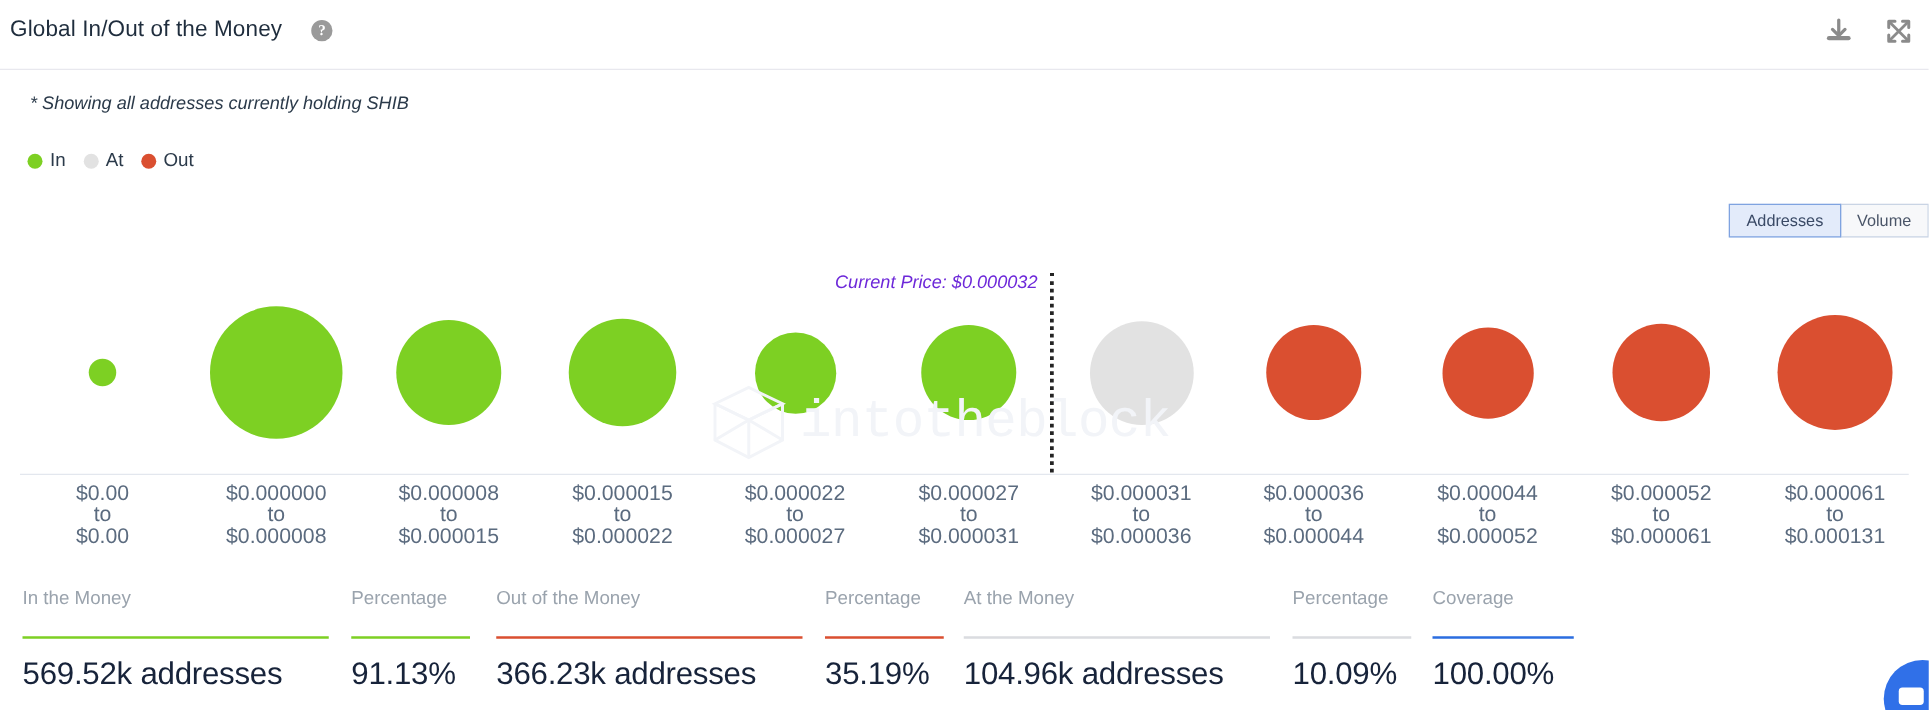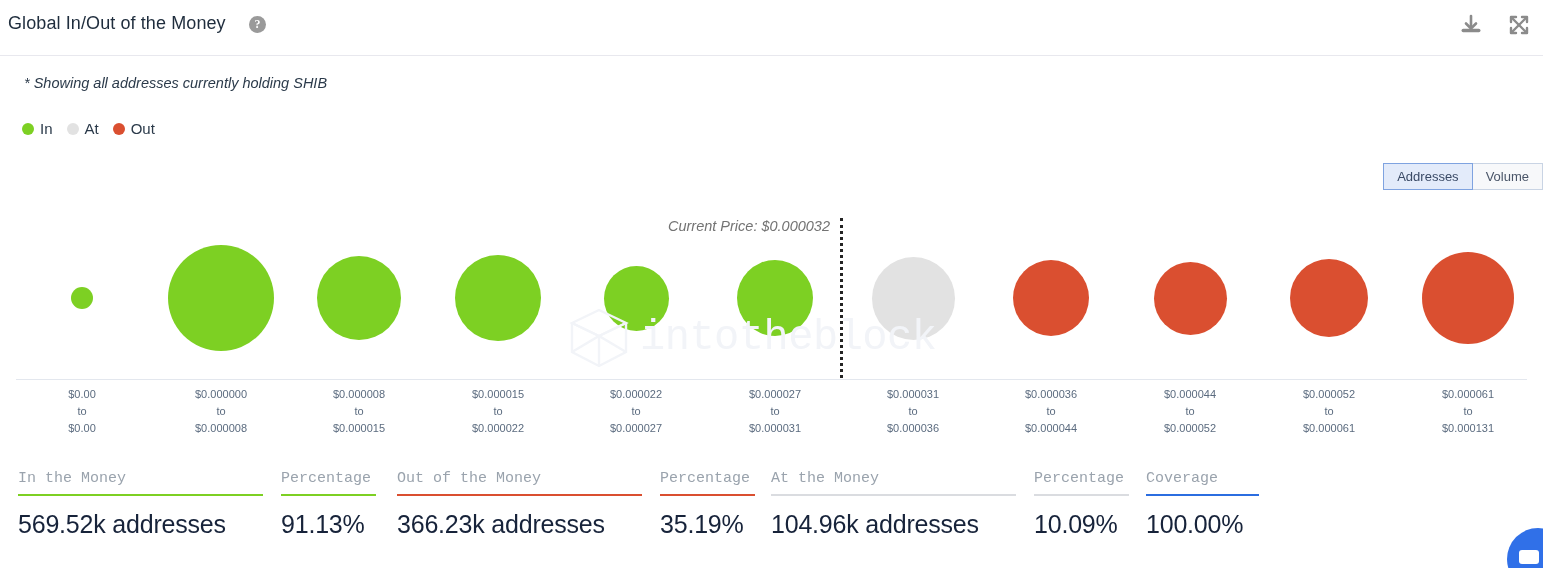--- a/index.html
+++ b/index.html
@@ -75,41 +75,40 @@
     font-size:42px; color:#f2f4f8; letter-spacing:-0.5px;
     font-family:Liberation Mono, monospace;
   }
   .bubble { position:absolute; border-radius:50%; }
   .price-line {
     position:absolute; top:218px; height:160px; width:0;
     border-left: 3px dotted #242424;
   }
   .price-label {
     position:absolute; top:218px;
-    font-size:14.5px; font-style:italic; color:#737373; white-space:nowrap;
+    font-size:14.5px; font-style:italic; color:#6d28d9; white-space:nowrap;
     text-align:right;
   }
   .axis-line {
     position:absolute; left:16px; top:379px; width:1511px; height:1px; background:#e3e7ee;
   }
 
   
   .xlabels { position:absolute; left:0; top:386px; width:1543px; height:56px; }
   .xlab {
     position:absolute; width:140px; text-align:center;
-    font-size:11px; color:#5b6b7f; line-height:17px;
+    font-size:17px; color:#5b6b7f; line-height:17px;
   }
 
   
   .stats { position:absolute; left:0; top:470px; width:1543px; height:98px; }
   .stat { position:absolute; top:0; }
   .stat-label {
     font-size:15px; color:#9aa3ad; white-space:nowrap;
-    padding-bottom:7px;
-    font-family:Liberation Mono, monospace;
+    padding-bottom:22px;
   }
   .stat-rule { height:2px; width:100%; }
   .stat-value {
     margin-top:14px; font-size:25px; color:#17233a; white-space:nowrap; letter-spacing:-0.2px;
   }
 
   
   .chat-fab {
     position:absolute; left:1507px; top:528px;
     width:62px; height:62px; border-radius:50%;

